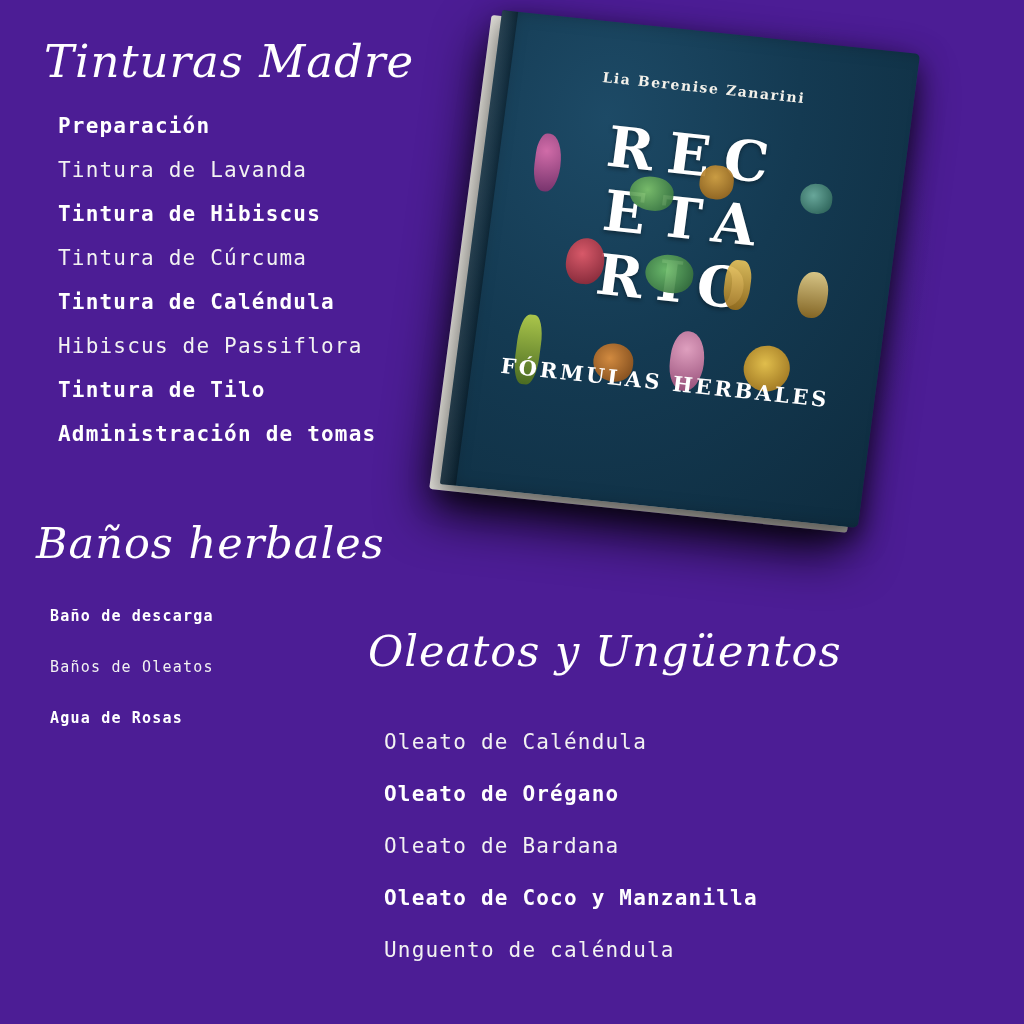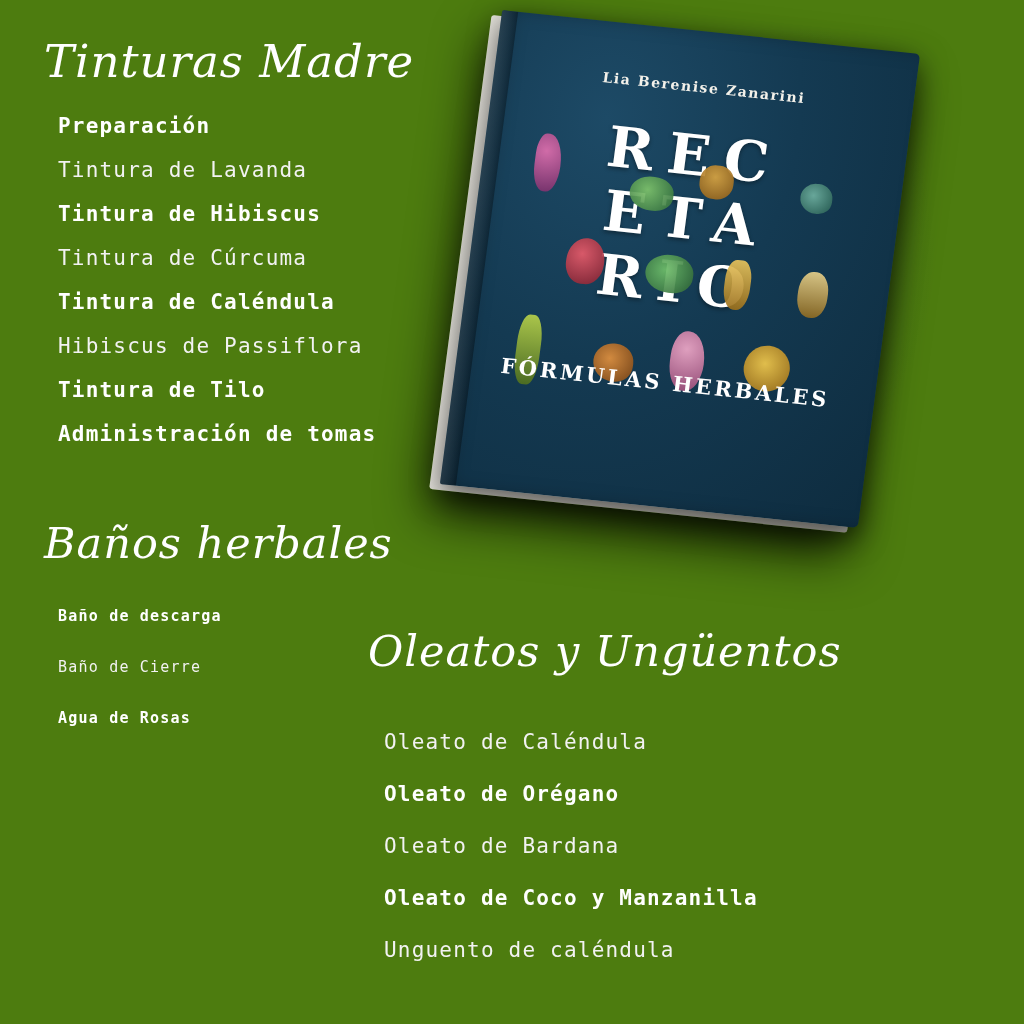--- a/index.html
+++ b/index.html
@@ -12,21 +12,21 @@
     height: 1024px;
     overflow: hidden;
     font-family: "DejaVu Sans", sans-serif;
     color: #ffffff;
     position: relative;
   }
 
   .page {
     position: absolute;
     inset: 0;
-    background: #4d7c0f;
+    background: #4c1d95;
   }
 
   
   .script-heading {
     font-family: "DejaVu Serif", serif;
     font-weight: 400;
     font-style: italic;
     letter-spacing: 1px;
     color: #ffffff;
     white-space: nowrap;
@@ -58,21 +58,21 @@
   }
   #tinturas-section .mono-item {
     font-size: 21px;
     line-height: 44px;
     padding-left: 14px;
   }
 
   
   #banos-section {
     position: absolute;
-    left: 44px;
+    left: 36px;
     top: 515px;
     width: 400px;
   }
   #banos-section .script-heading {
     font-size: 43px;
     line-height: 56px;
     margin: 0 0 20px 0;
   }
   #banos-section .mono-item {
     font-size: 15px;
@@ -229,21 +229,21 @@
     <div class="mono-item bold">Tintura de Caléndula</div>
     <div class="mono-item">Hibiscus de Passiflora</div>
     <div class="mono-item bold">Tintura de Tilo</div>
     <div class="mono-item bold">Administración de tomas</div>
   </div>
 
   <div id="banos-section">
     <div class="script-heading">Baños herbales</div>
 
     <div class="mono-item bold">Baño de descarga</div>
-    <div class="mono-item">Baño de Cierre</div>
+    <div class="mono-item">Baños de Oleatos</div>
     <div class="mono-item bold">Agua de Rosas</div>
   </div>
 
   <div id="oleatos-section">
     <div class="script-heading">Oleatos y Ungüentos</div>
 
     <div class="mono-item">Oleato de Caléndula</div>
     <div class="mono-item bold">Oleato de Orégano</div>
     <div class="mono-item">Oleato de Bardana</div>
     <div class="mono-item bold">Oleato de Coco y Manzanilla</div>

